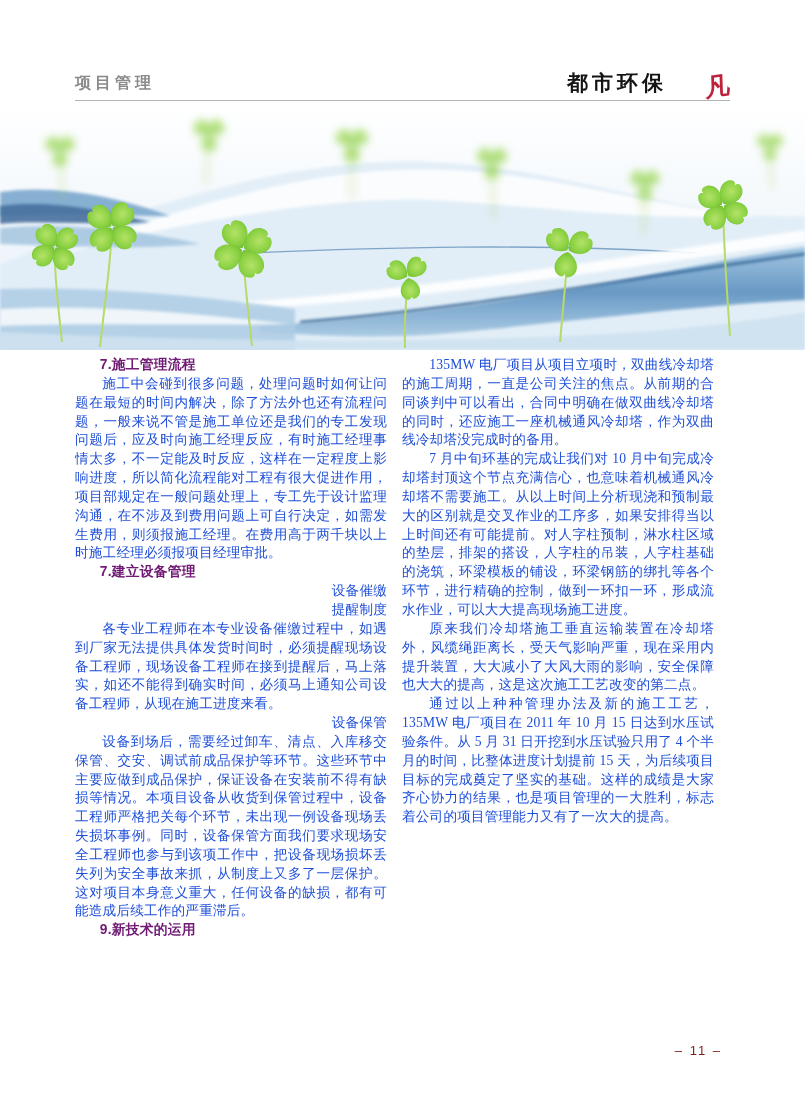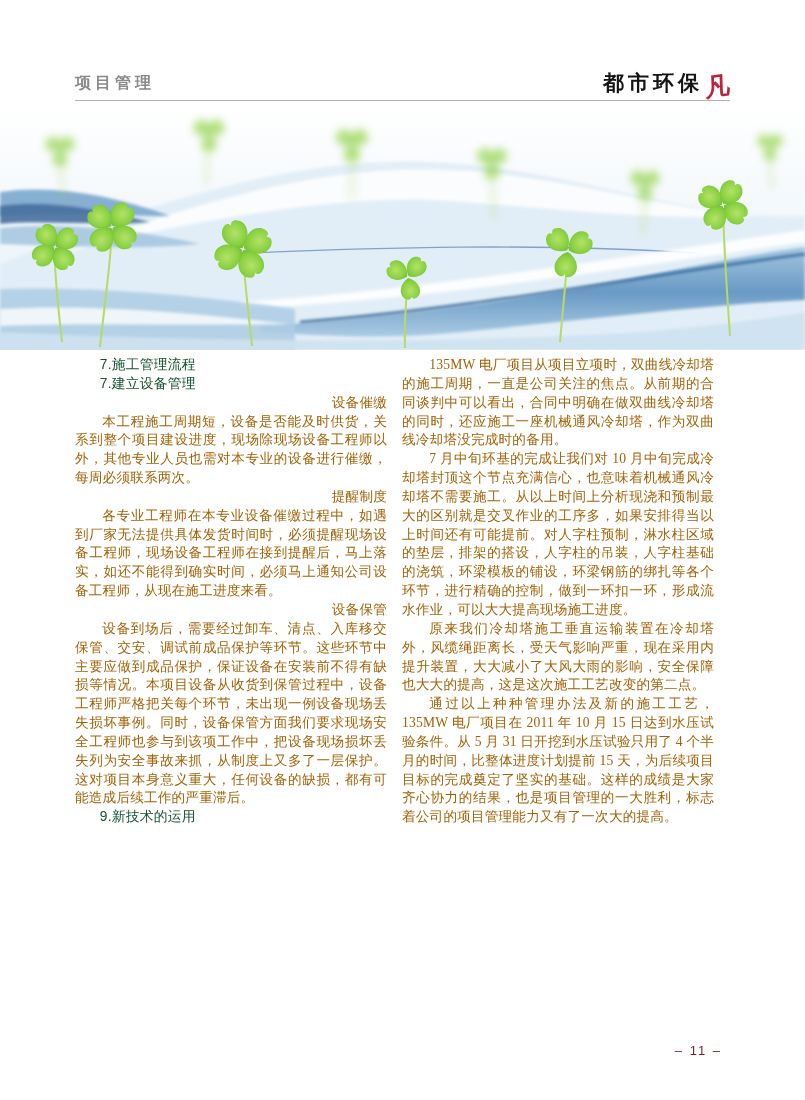--- a/index.html
+++ b/index.html
@@ -4,36 +4,36 @@
 <style>
   html,body{margin:0;padding:0;background:#ffffff;}
   .page{position:relative;width:805px;height:1100px;background:#ffffff;overflow:hidden;
         font-family:"Liberation Serif", serif;}
 
   
   .header{position:absolute;left:75px;top:66px;width:655px;height:34px;
           border-bottom:1px solid #b3b3b3;display:flex;justify-content:space-between;align-items:flex-end;}
   .section-title{font-family:"Liberation Sans", sans-serif;font-size:16px;font-weight:bold;
                  color:#8a8a8a;letter-spacing:4px;padding-bottom:6px;}
-  .brand{display:flex;align-items:flex-end;padding-bottom:3px;}
+  .brand{display:flex;align-items:flex-end;padding-bottom:3px;gap:36px;}
   .brand-name{font-family:"Liberation Sans", sans-serif;font-size:21px;font-weight:bold;
               color:#141414;letter-spacing:4px;}
   .brand-mark{display:inline-block;color:#c0213a;font-size:25px;line-height:20px;font-weight:bold;
               font-family:"Liberation Serif", serif;transform:rotate(-8deg) skewX(-6deg);margin-left:2px;}
 
   
   .banner{position:absolute;left:0;top:104px;width:805px;height:246px;}
   .banner svg{display:block;}
 
   
   .columns{position:absolute;left:75px;top:356px;width:639px;display:flex;gap:15px;}
   .col{flex:1 1 0;min-width:0;}
-  .col p{margin:0;font-size:13.6px;line-height:18.85px;color:#a16207;
+  .col p{margin:0;font-size:13.6px;line-height:18.85px;color:#1d4ed8;
          text-align:justify;text-indent:2em;letter-spacing:0.2px;font-family:Liberation Serif, serif;}
-  .col h3{margin:0;font-size:13.8px;line-height:18.85px;color:#14532d;font-weight:normal;
+  .col h3{margin:0;font-size:13.8px;line-height:18.85px;color:#701a75;font-weight:bold;
           font-family:"Liberation Sans", sans-serif;text-indent:1.8em;letter-spacing:0.2px;}
   .col p.sub{text-align:right;}
   .signature{margin-top:-18.85px;text-align:right;font-family:"Liberation Sans", sans-serif;
              font-weight:bold;font-size:13.4px;line-height:18.85px;color:#101010;}
 
   
   .page-number{position:absolute;top:1043px;right:83px;font-family:"Liberation Sans", sans-serif;
                font-size:13px;color:#7f1d1d;letter-spacing:2px;}
 </style>
 </head>
@@ -163,23 +163,23 @@
             <path d="M730,232 C727,190 724,140 723,104" stroke="#b6da67" stroke-width="2" fill="none"></path>
             <use href="#c4" transform="translate(723,101) scale(1.1) rotate(-14)"></use>
           </g>
       </g>
     </svg>
   </div>
 
   <div class="columns">
     <div class="col">
       <h3>7.施工管理流程</h3>
+      <p>施工中会碰到很多问题，处理问题时如何让问题在最短的时间内解决，除了方法外也还有流程问题，一般来说不管是施工单位还是我们的专工发现问题后，应及时向施工经理反应，有时施工经理事情太多，不一定能及时反应，这样在一定程度上影响进度，所以简化流程能对工程有很大促进作用，项目部规定在一般问题处理上，专工先于设计监理沟通，在不涉及到费用问题上可自行决定，如需发生费用，则须报施工经理。在费用高于两千块以上时施工经理必须报项目经理审批。</p>
       <h3>7.建立设备管理</h3>
       <p class="sub">设备催缴</p>
-      <p>本工程施工周期短，设备是否能及时供货，关系到整个项目建设进度，现场除现场设备工程师以外，其他专业人员也需对本专业的设备进行催缴，每周必须联系两次。</p>
       <p class="sub">提醒制度</p>
       <p>各专业工程师在本专业设备催缴过程中，如遇到厂家无法提供具体发货时间时，必须提醒现场设备工程师，现场设备工程师在接到提醒后，马上落实，如还不能得到确实时间，必须马上通知公司设备工程师，从现在施工进度来看。</p>
       <p class="sub">设备保管</p>
       <p>设备到场后，需要经过卸车、清点、入库移交保管、交安、调试前成品保护等环节。这些环节中主要应做到成品保护，保证设备在安装前不得有缺损等情况。本项目设备从收货到保管过程中，设备工程师严格把关每个环节，未出现一例设备现场丢失损坏事例。同时，设备保管方面我们要求现场安全工程师也参与到该项工作中，把设备现场损坏丢失列为安全事故来抓，从制度上又多了一层保护。这对项目本身意义重大，任何设备的缺损，都有可能造成后续工作的严重滞后。</p>
       <h3>9.新技术的运用</h3>
     </div>
     <div class="col">
       <p>135MW 电厂项目从项目立项时，双曲线冷却塔的施工周期，一直是公司关注的焦点。从前期的合同谈判中可以看出，合同中明确在做双曲线冷却塔的同时，还应施工一座机械通风冷却塔，作为双曲线冷却塔没完成时的备用。</p>
       <p>7 月中旬环基的完成让我们对 10 月中旬完成冷却塔封顶这个节点充满信心，也意味着机械通风冷却塔不需要施工。从以上时间上分析现浇和预制最大的区别就是交叉作业的工序多，如果安排得当以上时间还有可能提前。对人字柱预制，淋水柱区域的垫层，排架的搭设，人字柱的吊装，人字柱基础的浇筑，环梁模板的铺设，环梁钢筋的绑扎等各个环节，进行精确的控制，做到一环扣一环，形成流水作业，可以大大提高现场施工进度。</p>
       <p>原来我们冷却塔施工垂直运输装置在冷却塔外，风缆绳距离长，受天气影响严重，现在采用内提升装置，大大减小了大风大雨的影响，安全保障也大大的提高，这是这次施工工艺改变的第二点。</p>

